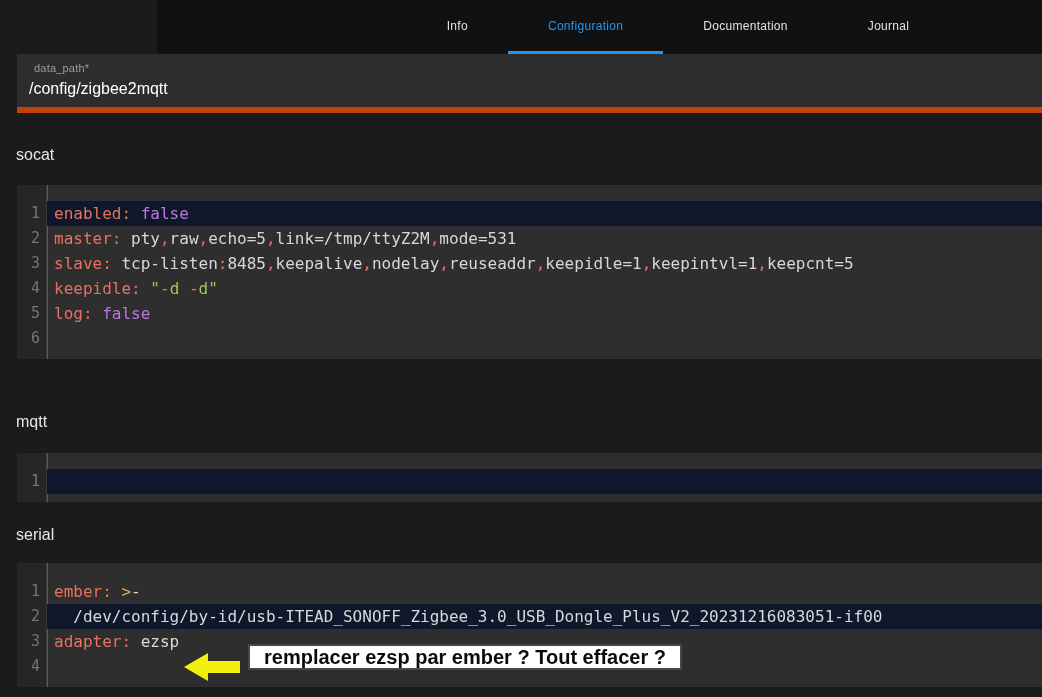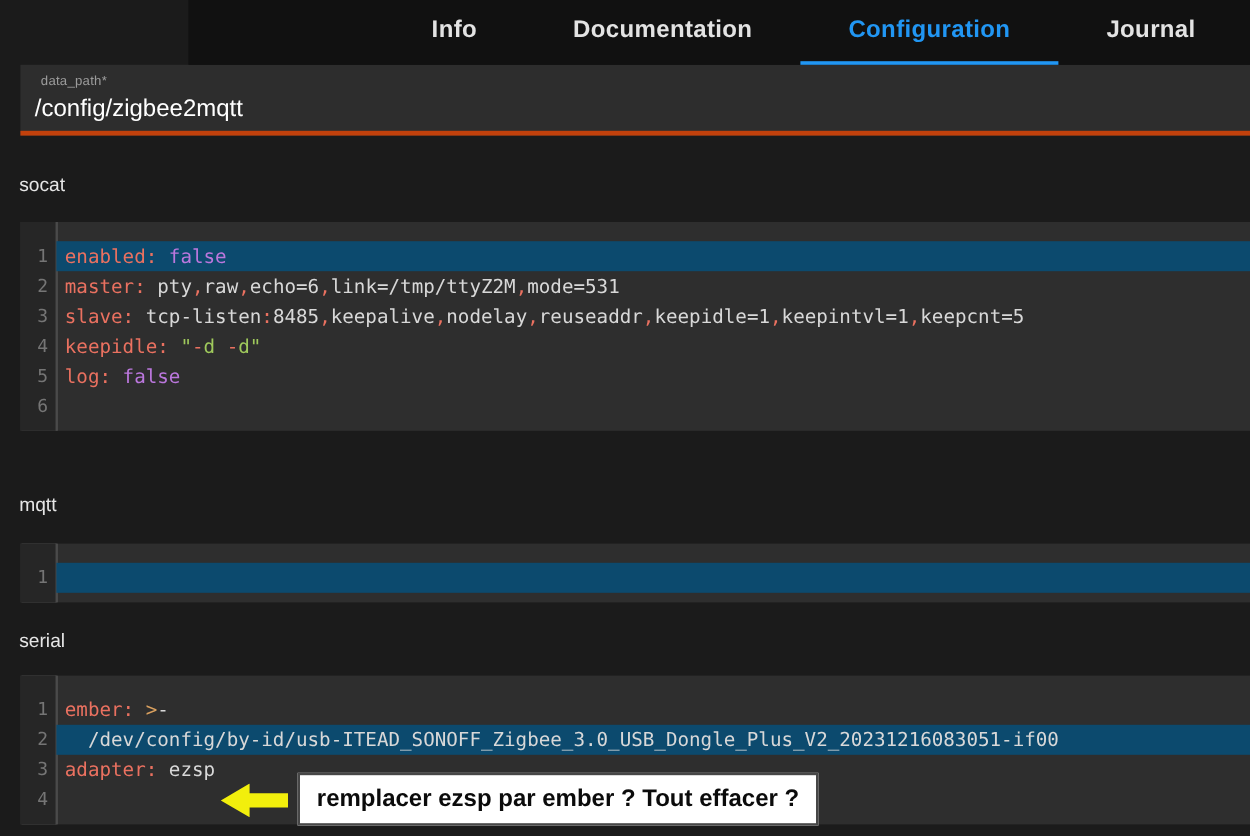--- a/index.html
+++ b/index.html
@@ -11,32 +11,32 @@
   }
   
   .tabbar {
     height:54px; background:#111111;
     display:flex; justify-content:center; align-items:stretch;
     transform:translateX(157px);
   }
   .tab {
     background:transparent; border:none; cursor:pointer;
     color:#e3e3e3; font-family:"Liberation Sans",sans-serif;
-    font-size:20px; font-weight:700; letter-spacing:.3px;
+    font-size:12px; font-weight:400; letter-spacing:.3px;
     padding:0 40px; border-bottom:3px solid transparent;
   }
   .tab.active { color:var(--accent,#2196f3); border-bottom-color:var(--accent,#2196f3); }
   
   .field {
     margin-left:17px; height:59px; background:#2d2d2d;
-    border-bottom:4px solid #c2410c;
+    border-bottom:6px solid #c2410c;
     padding:8px 0 0 12px;
   }
   .field-label { font-size:11px; color:#9c9c9c; margin-left:5px; letter-spacing:.2px; }
-  .field-value { font-size:20px; color:#ffffff; margin-top:6px; font-weight:500; }
+  .field-value { font-size:16px; color:#ffffff; margin-top:6px; font-weight:500; }
   
   .section-title {
     margin-left:16px; font-size:16px; color:#e6e6e6; height:18px; line-height:18px;
   }
   #title-socat  { margin-top:33px; }
   #title-mqtt   { margin-top:54px; }
   #title-serial { margin-top:24px; }
   
   .editor {
     position:relative; margin-left:17px; background:#2e2e2e;
@@ -50,62 +50,62 @@
     position:absolute; left:0; top:0; bottom:0; width:30px;
     background:#262626; border-right:1px solid #8a8a8a33;
     box-shadow:1px 0 0 #5a5a5a;
   }
   .line { display:flex; height:25px; line-height:25px; position:relative; z-index:1; }
   .ln {
     width:30px; flex:0 0 30px; text-align:right; padding-right:7px;
     color:#757575; font-size:15px; user-select:none;
   }
   .code { flex:1; padding-left:7px; white-space:pre; color:var(--tok-plain,#d8d8d8); }
-  .line.active .code { background:#0c4a6e; }
+  .line.active .code { background:#0f172a; }
   .tok-key    { color:var(--tok-key,#ea7160); }
   .tok-atom   { color:var(--tok-atom,#bb77dd); }
   .tok-string { color:var(--tok-string,#9fc95c); }
   .tok-op     { color:var(--tok-op,#dba15f); }
   .tok-punct  { color:var(--tok-key,#ea7160); }
   .tok-plain  { color:var(--tok-plain,#d8d8d8); }
   
   .annotation-box {
-    position:absolute; z-index:5; left:231px; top:81px; height:44px;
+    position:absolute; z-index:5; left:231px; top:81px; height:26px;
     background:#ffffff; border:2px solid #474747;
     color:#0b0b0b; font-weight:700; font-size:20px;
     font-family:"Liberation Sans",sans-serif;
     display:flex; align-items:center; padding:0 14px; white-space:nowrap;
   }
   .annotation-arrow { position:absolute; z-index:5; left:167px; top:90px; width:56px; height:28px; }
 </style>
 </head>
 <body>
 
 <nav class="tabbar">
   <button class="tab">Info</button>
+  <button class="tab active">Configuration</button>
   <button class="tab">Documentation</button>
-  <button class="tab active">Configuration</button>
   <button class="tab">Journal</button>
 </nav>
 
 <div class="field">
   <div class="field-label">data_path*</div>
   <div class="field-value">/config/zigbee2mqtt</div>
 </div>
 
 <div class="section-title" id="title-socat">socat</div>
 <div class="editor" id="editor-socat">
   <div class="gutter-bg"></div>
 <div class="line active">
       <span class="ln">1</span>
       <span class="code"><span class="tok-key">enabled:</span><span class="tok-plain"> </span><span class="tok-atom">false</span></span>
     </div>
     <div class="line">
       <span class="ln">2</span>
-      <span class="code"><span class="tok-key">master:</span><span class="tok-plain"> pty</span><span class="tok-punct">,</span><span class="tok-plain">raw</span><span class="tok-punct">,</span><span class="tok-plain">echo=6</span><span class="tok-punct">,</span><span class="tok-plain">link=/tmp/ttyZ2M</span><span class="tok-punct">,</span><span class="tok-plain">mode=531</span></span>
+      <span class="code"><span class="tok-key">master:</span><span class="tok-plain"> pty</span><span class="tok-punct">,</span><span class="tok-plain">raw</span><span class="tok-punct">,</span><span class="tok-plain">echo=5</span><span class="tok-punct">,</span><span class="tok-plain">link=/tmp/ttyZ2M</span><span class="tok-punct">,</span><span class="tok-plain">mode=531</span></span>
     </div>
     <div class="line">
       <span class="ln">3</span>
       <span class="code"><span class="tok-key">slave:</span><span class="tok-plain"> tcp-listen</span><span class="tok-punct">:</span><span class="tok-plain">8485</span><span class="tok-punct">,</span><span class="tok-plain">keepalive</span><span class="tok-punct">,</span><span class="tok-plain">nodelay</span><span class="tok-punct">,</span><span class="tok-plain">reuseaddr</span><span class="tok-punct">,</span><span class="tok-plain">keepidle=1</span><span class="tok-punct">,</span><span class="tok-plain">keepintvl=1</span><span class="tok-punct">,</span><span class="tok-plain">keepcnt=5</span></span>
     </div>
     <div class="line">
       <span class="ln">4</span>
       <span class="code"><span class="tok-key">keepidle:</span><span class="tok-plain"> </span><span class="tok-string">"</span><span class="tok-punct">-</span><span class="tok-string">d </span><span class="tok-punct">-</span><span class="tok-string">d"</span></span>
     </div>
     <div class="line">

